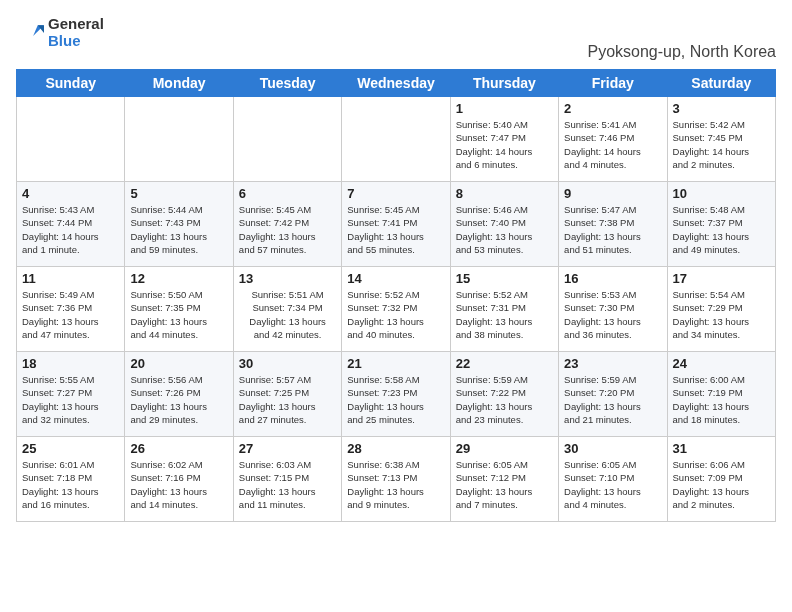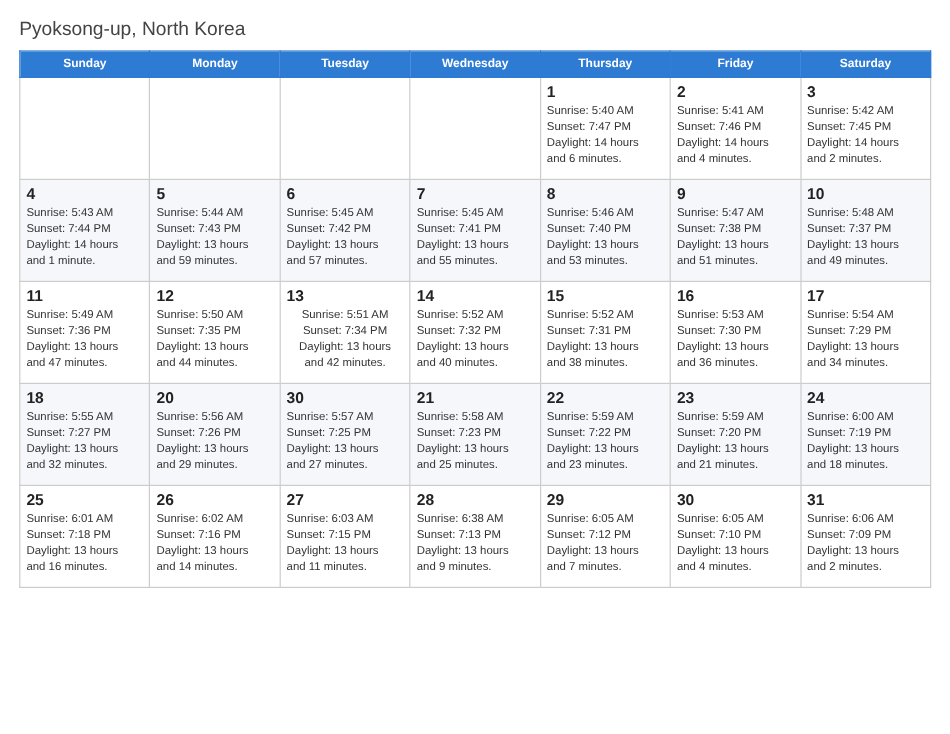--- a/index.html
+++ b/index.html
@@ -44,32 +44,33 @@
       text-align: right;
     }
     .month-title {
       font-size: 36px;
       font-weight: normal;
       color: #222;
     }
     .location-title {
       font-size: 16px;
       color: #444;
+      margin-top: 27px;
     }
     .calendar-table {
       width: 100%;
       border-collapse: collapse;
       table-layout: fixed;
     }
     .calendar-table th {
       background-color: #2e7bd4;
       color: #fff;
       text-align: center;
       padding: 5px 3px;
-      font-size: 10px;
+      font-size: 14px;
       border: 1px solid #2e7bd4;
     }
     .calendar-table td {
       border: 1px solid #ccc;
       vertical-align: top;
       padding: 4px 5px;
       height: 85px;
       background: #fff;
     }
     .calendar-table tr:nth-child(even) td {
@@ -88,20 +89,30 @@
       line-height: 1.4;
     }
     .empty-cell {
       background: #fff !important;
     }
   </style>
 </head>
 <body>
 
 <div class="header-section">
+  <div class="logo">
+    <svg class="logo-icon" viewBox="0 0 36 36">
+      <polygon points="28,8 36,8 22,22" fill="#2e7bd4"></polygon>
+      <polygon points="28,8 36,8 36,18" fill="#1a5fa0"></polygon>
+    </svg>
+    <div class="logo-text">
+      <span class="logo-general">General</span>
+      <span class="logo-blue">Blue</span>
+    </div>
+  </div>
   <div class="title-section">
     <div class="location-title">Pyoksong-up, North Korea</div>
   </div>
 </div>
 
 <table class="calendar-table">
   <thead>
     <tr>
     <th>Sunday</th>
         <th>Monday</th>

